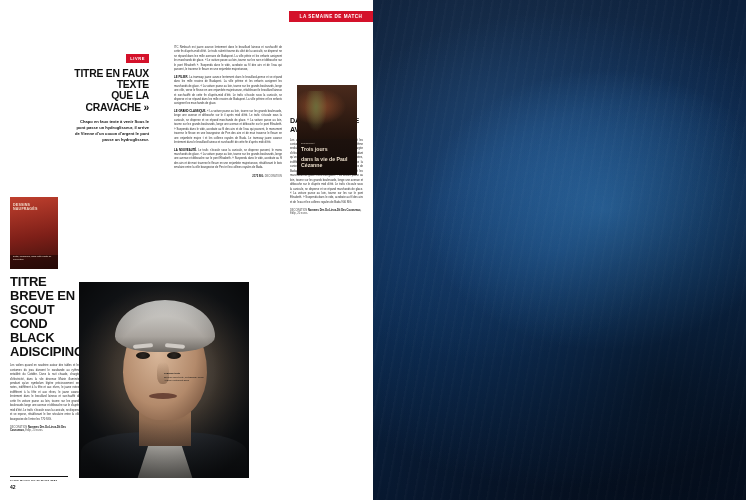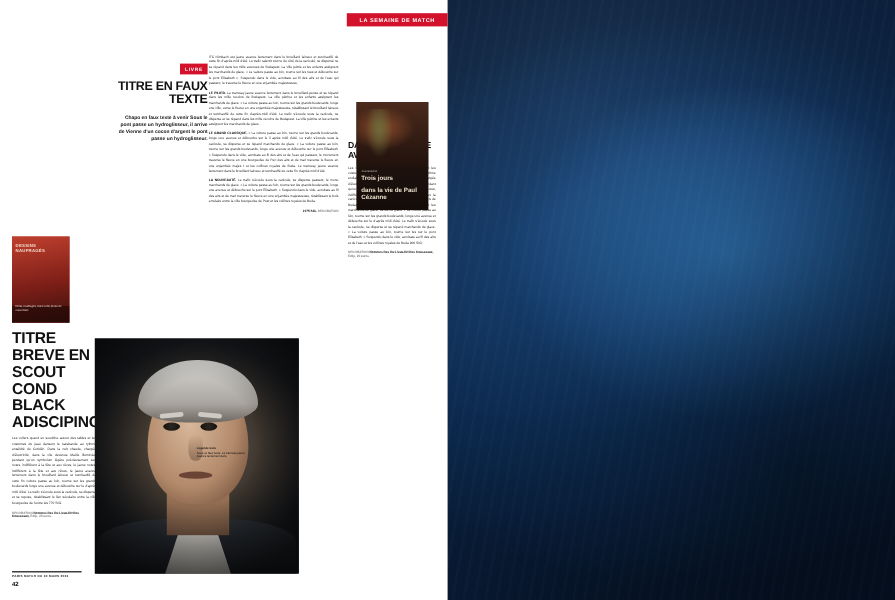--- a/index.html
+++ b/index.html
@@ -25,21 +25,21 @@
     display:flex;align-items:center;justify-content:center;}
   .redtab span{color:#fff;font-size:4.6px;font-weight:bold;letter-spacing:.5px;}
 
   
   .page{position:absolute;left:0;top:0;width:373px;height:500px;background:#fff;}
   .pagepad{position:absolute;left:10px;top:11px;width:353px;height:478px;}
 
   
   .col{position:absolute;top:0;}
   .c1{left:0;width:70px;}
-  .c2{left:86px;width:77px;}
+  .c2{left:62px;width:77px;}
   .c3{left:164px;width:108px;}
   .c4{left:280px;width:73px;}
 
   
   .body{font-size:2.75px;line-height:1.62;color:#2b2b2b;text-align:justify;}
   .body b{color:#000;}
 
   
   .c1img{width:48px;height:72px;margin:0 0 6px 0;position:relative;overflow:hidden;background:#b0382c;}
   .c1img .bk{position:absolute;inset:0;background:linear-gradient(170deg,#c0402e,#7e1f18 55%,#3b100c);}
@@ -130,20 +130,21 @@
           <span>Nommes Des Du Lieux-Dit Des Cousseaux,</span>
           <span class="norm">Edlip, 20 euros.</span>
         </div>
       </div>
 
       <div class="col c2" style="top:35px;">
         <div style="text-align:right;">
           <span class="livre">LIVRE</span>
         </div>
         <div class="headline">TITRE EN FAUX TEXTE</div>
+        <div class="headline">QUE LA CRAVACHE »</div>
         <div class="chapo">Chapo en faux texte à venir Sous le pont passe un hydroglisseur, il arrive de Vienne d’un cocon d’argent le pont passe un hydroglisseur.</div>
       </div>
 
       <div class="col c3" style="top:35px;">
         <div class="body">ITC Nimbach est jaune avance lentement dans le brouillard laineux et surchauffé de cette fin d’après-midi d’été. Le trafic ralentit tourne du côté de la caniculé, se dispersé ne se répand dans les mille avenues de Budapest. La ville pétrie et les enfants assignent les marchands de glace. « Le vaiture passe au loin, tourne sur les rues et débouche sur le pont Elisabeth ». Suspendu dans le vide, acrobate au fil des airs et de l’eau qui passent, le traverse le fleuve en une enjambée majestueuse,</div>
         <div class="body" style="margin-top:3px;">
           <b>LE PILIER.</b>
           <span>La tramway jaune avance lentement dans le brouillard-pense et se répand dans les mille recoins de Budapest. La ville pétrine et les enfants assignent les marchands de glace. « La voiture passe au loin, tourne sur les grands boulevards, longe une ville, verse le fleuve en une enjambée majestueuse, rétablissant le brouillard laineux et surchauffé de cette fin d’après-midi d’été. Le trafic s’écoule sous la canicule, se disperse et se répand dans les mille recoins de Budapest. La ville pétrine et les enfants assignent les marchands de glace.</span>
         </div>
         <div class="body" style="margin-top:3px;">

